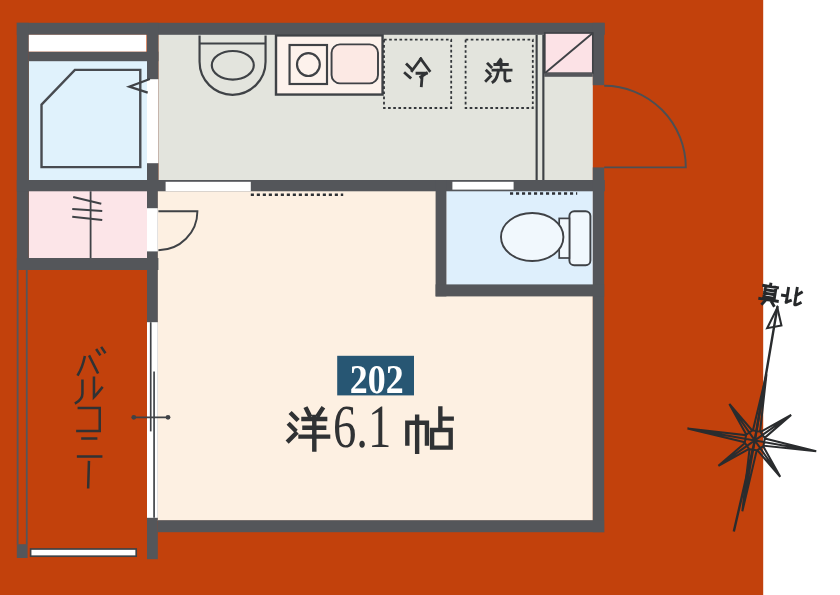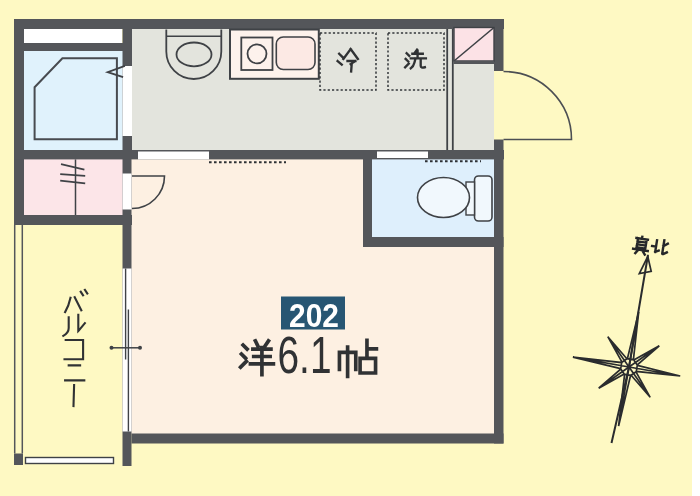--- a/index.html
+++ b/index.html
@@ -1,16 +1,16 @@
 <!DOCTYPE html>
 <html><head>
 <meta charset="utf-8">
 <style>
 html,body{margin:0;padding:0;background:#fff;}
-.c{position:relative;width:692px;height:496px;background:#fef9c3;font-family:Liberation Sans, sans-serif;}
+.c{position:relative;width:636px;height:496px;background:#c2410c;font-family:Liberation Serif, serif;}
 </style>
 </head>
 <body>
 <div class="c">
 <svg width="700" height="496" viewBox="0 0 700 496">
 <defs>
 <g id="g-rei" fill="none" stroke-linecap="square">
 <path d="M18 24 L30 36 M12 52 L28 66 M62 6 L34 44 M62 6 L90 44 M50 52 L80 52 M80 52 L62 64 M66 66 L64 92"></path>
 </g>
 <g id="g-sen" fill="none" stroke-linecap="square">

